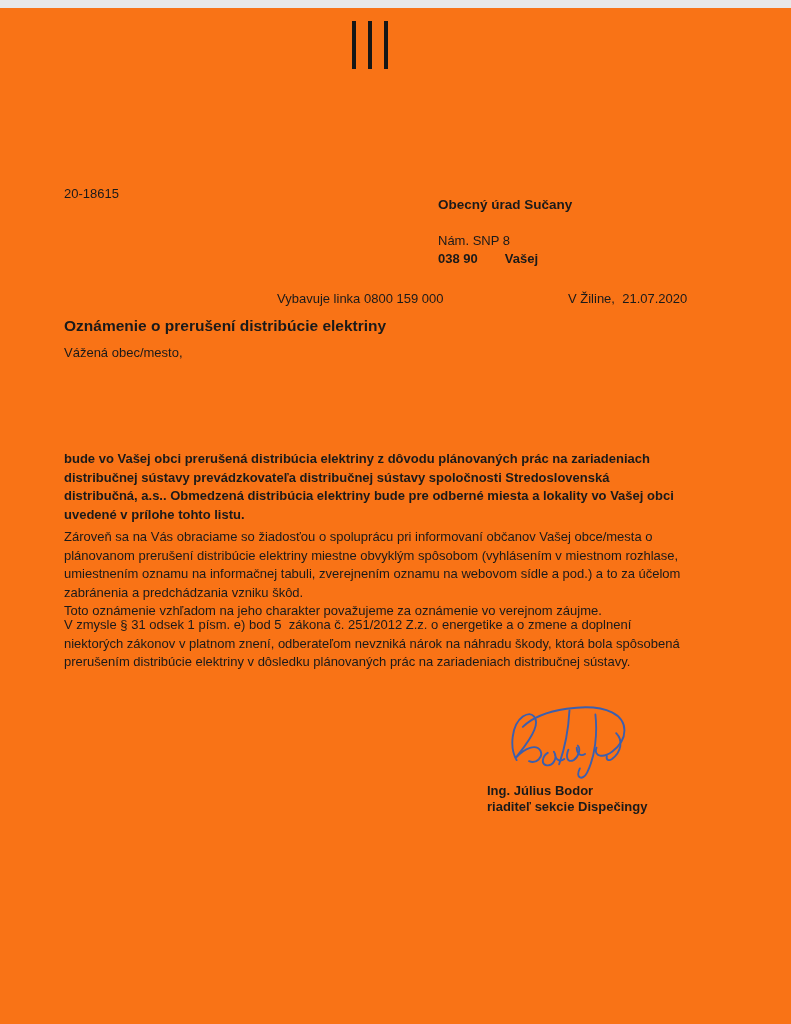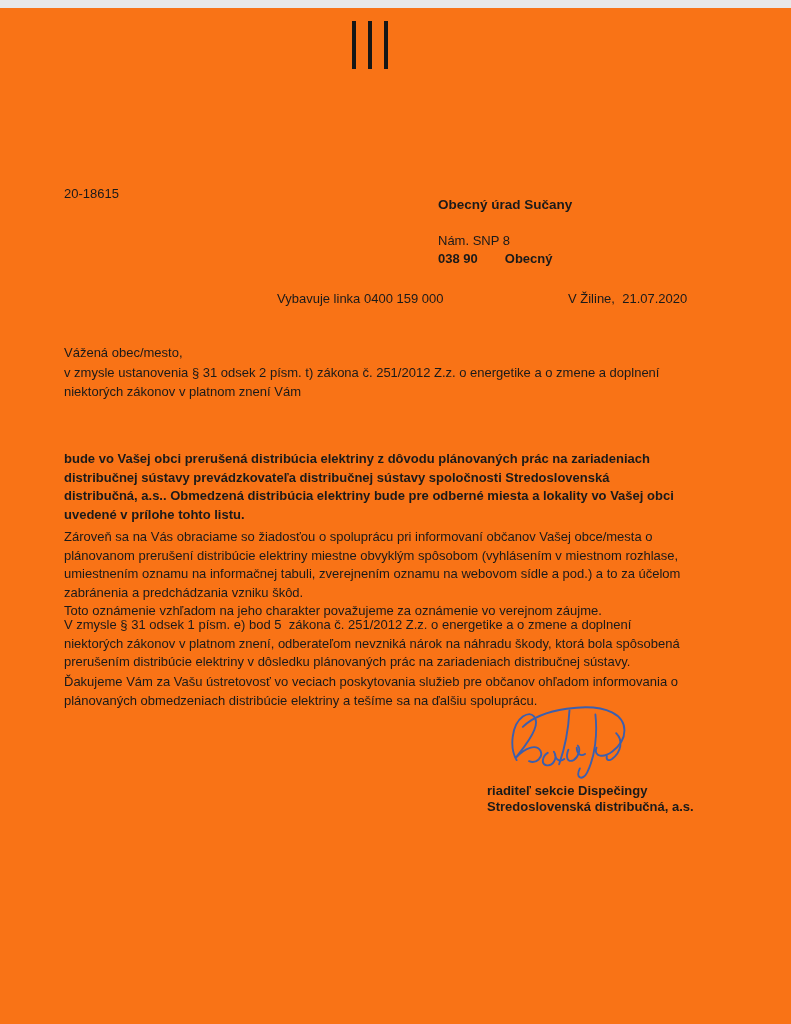--- a/index.html
+++ b/index.html
@@ -50,64 +50,61 @@
     <div class="bar"></div>
     <div class="bar"></div>
   </div>
 
   <div class="abs refnum">20-18615</div>
 
   <div class="abs recipient">
     <div class="name">Obecný úrad Sučany</div>
     <div class="street">Nám. SNP 8</div>
     <div class="cityline">
-      <span class="postal">038 90</span><span>Obecný</span>
+      <span class="postal">038 90</span><span>Vašej</span>
     </div>
   </div>
 
-  <div class="abs handled">Vybavuje linka 0400 159 000</div>
+  <div class="abs handled">Vybavuje linka 0800 159 000</div>
 
   <div class="abs placedate pre">V Žiline,  21.07.2020</div>
 
+  <div class="abs title">Oznámenie o prerušení distribúcie elektriny</div>
 
   <div class="abs salutation">Vážená obec/mesto,</div>
 
-  <div class="abs para p-legal">v zmysle ustanovenia § 31 odsek 2 písm. t) zákona č. 251/2012 Z.z. o energetike a o zmene a doplnení
-niektorých zákonov v platnom znení Vám</div>
 
 
 
   <div class="abs para p-interruption">bude vo Vašej obci prerušená distribúcia elektriny z dôvodu plánovaných prác na zariadeniach
 distribučnej sústavy prevádzkovateľa distribučnej sústavy spoločnosti Stredoslovenská
 distribučná, a.s.. Obmedzená distribúcia elektriny bude pre odberné miesta a lokality vo Vašej obci
 uvedené v prílohe tohto listu.</div>
 
   <div class="abs para p-cooperation">Zároveň sa na Vás obraciame so žiadosťou o spoluprácu pri informovaní občanov Vašej obce/mesta o
 plánovanom prerušení distribúcie elektriny miestne obvyklým spôsobom (vyhlásením v miestnom rozhlase,
 umiestnením oznamu na informačnej tabuli, zverejnením oznamu na webovom sídle a pod.) a to za účelom
 zabránenia a predchádzania vzniku škôd.
 Toto oznámenie vzhľadom na jeho charakter považujeme za oznámenie vo verejnom záujme.</div>
 
   <div class="abs para p-nocomp">V zmysle § 31 odsek 1 písm. e) bod 5  zákona č. 251/2012 Z.z. o energetike a o zmene a doplnení
 niektorých zákonov v platnom znení, odberateľom nevzniká nárok na náhradu škody, ktorá bola spôsobená
 prerušením distribúcie elektriny v dôsledku plánovaných prác na zariadeniach distribučnej sústavy.</div>
 
-  <div class="abs para p-thanks">Ďakujeme Vám za Vašu ústretovosť vo veciach poskytovania služieb pre občanov ohľadom informovania o
-plánovaných obmedzeniach distribúcie elektriny a tešíme sa na ďalšiu spoluprácu.</div>
 
   <div class="abs sig-svg" style="color: rgb(60, 95, 174);">
     <svg width="140" height="78" viewBox="0 0 135 75" fill="none" stroke="currentColor" stroke-width="1.8" stroke-linecap="round">
       <path d="M16,54 C9,42 11,20 22,12 C31,6 38,13 33,25 C29,35 21,44 15,52 C24,42 35,38 39,45 C42,51 35,58 28,55"></path>
       <path d="M46,47 c-5,3 -7,11 -1,12 c6,1 11,-7 7,-13 m1,3 c1,5 5,7 9,4"></path>
       <path d="M67,6 C66,24 62,44 57,58"></path>
       <path d="M66,44 c-3,7 -1,13 5,10 c5,-3 7,-11 4,-14 m-1,2 c0,6 4,9 8,6"></path>
       <path d="M22,22 C40,4 88,-2 108,8 C124,16 124,34 108,46 C100,52 90,51 93,42"></path>
       <path d="M92,10 C94,28 92,50 84,66 C80,74 72,72 77,62"></path>
       <path d="M112,28 c7,7 5,18 -4,25 c-3,2 -6,1 -5,-3"></path>
     </svg>
   </div>
 
   <div class="abs signer">
+    <div>Ing. Július Bodor</div>
     <div>riaditeľ sekcie Dispečingy</div>
-    <div>Stredoslovenská distribučná, a.s.</div>
   </div>
 
 </div>
 
 </body></html>

